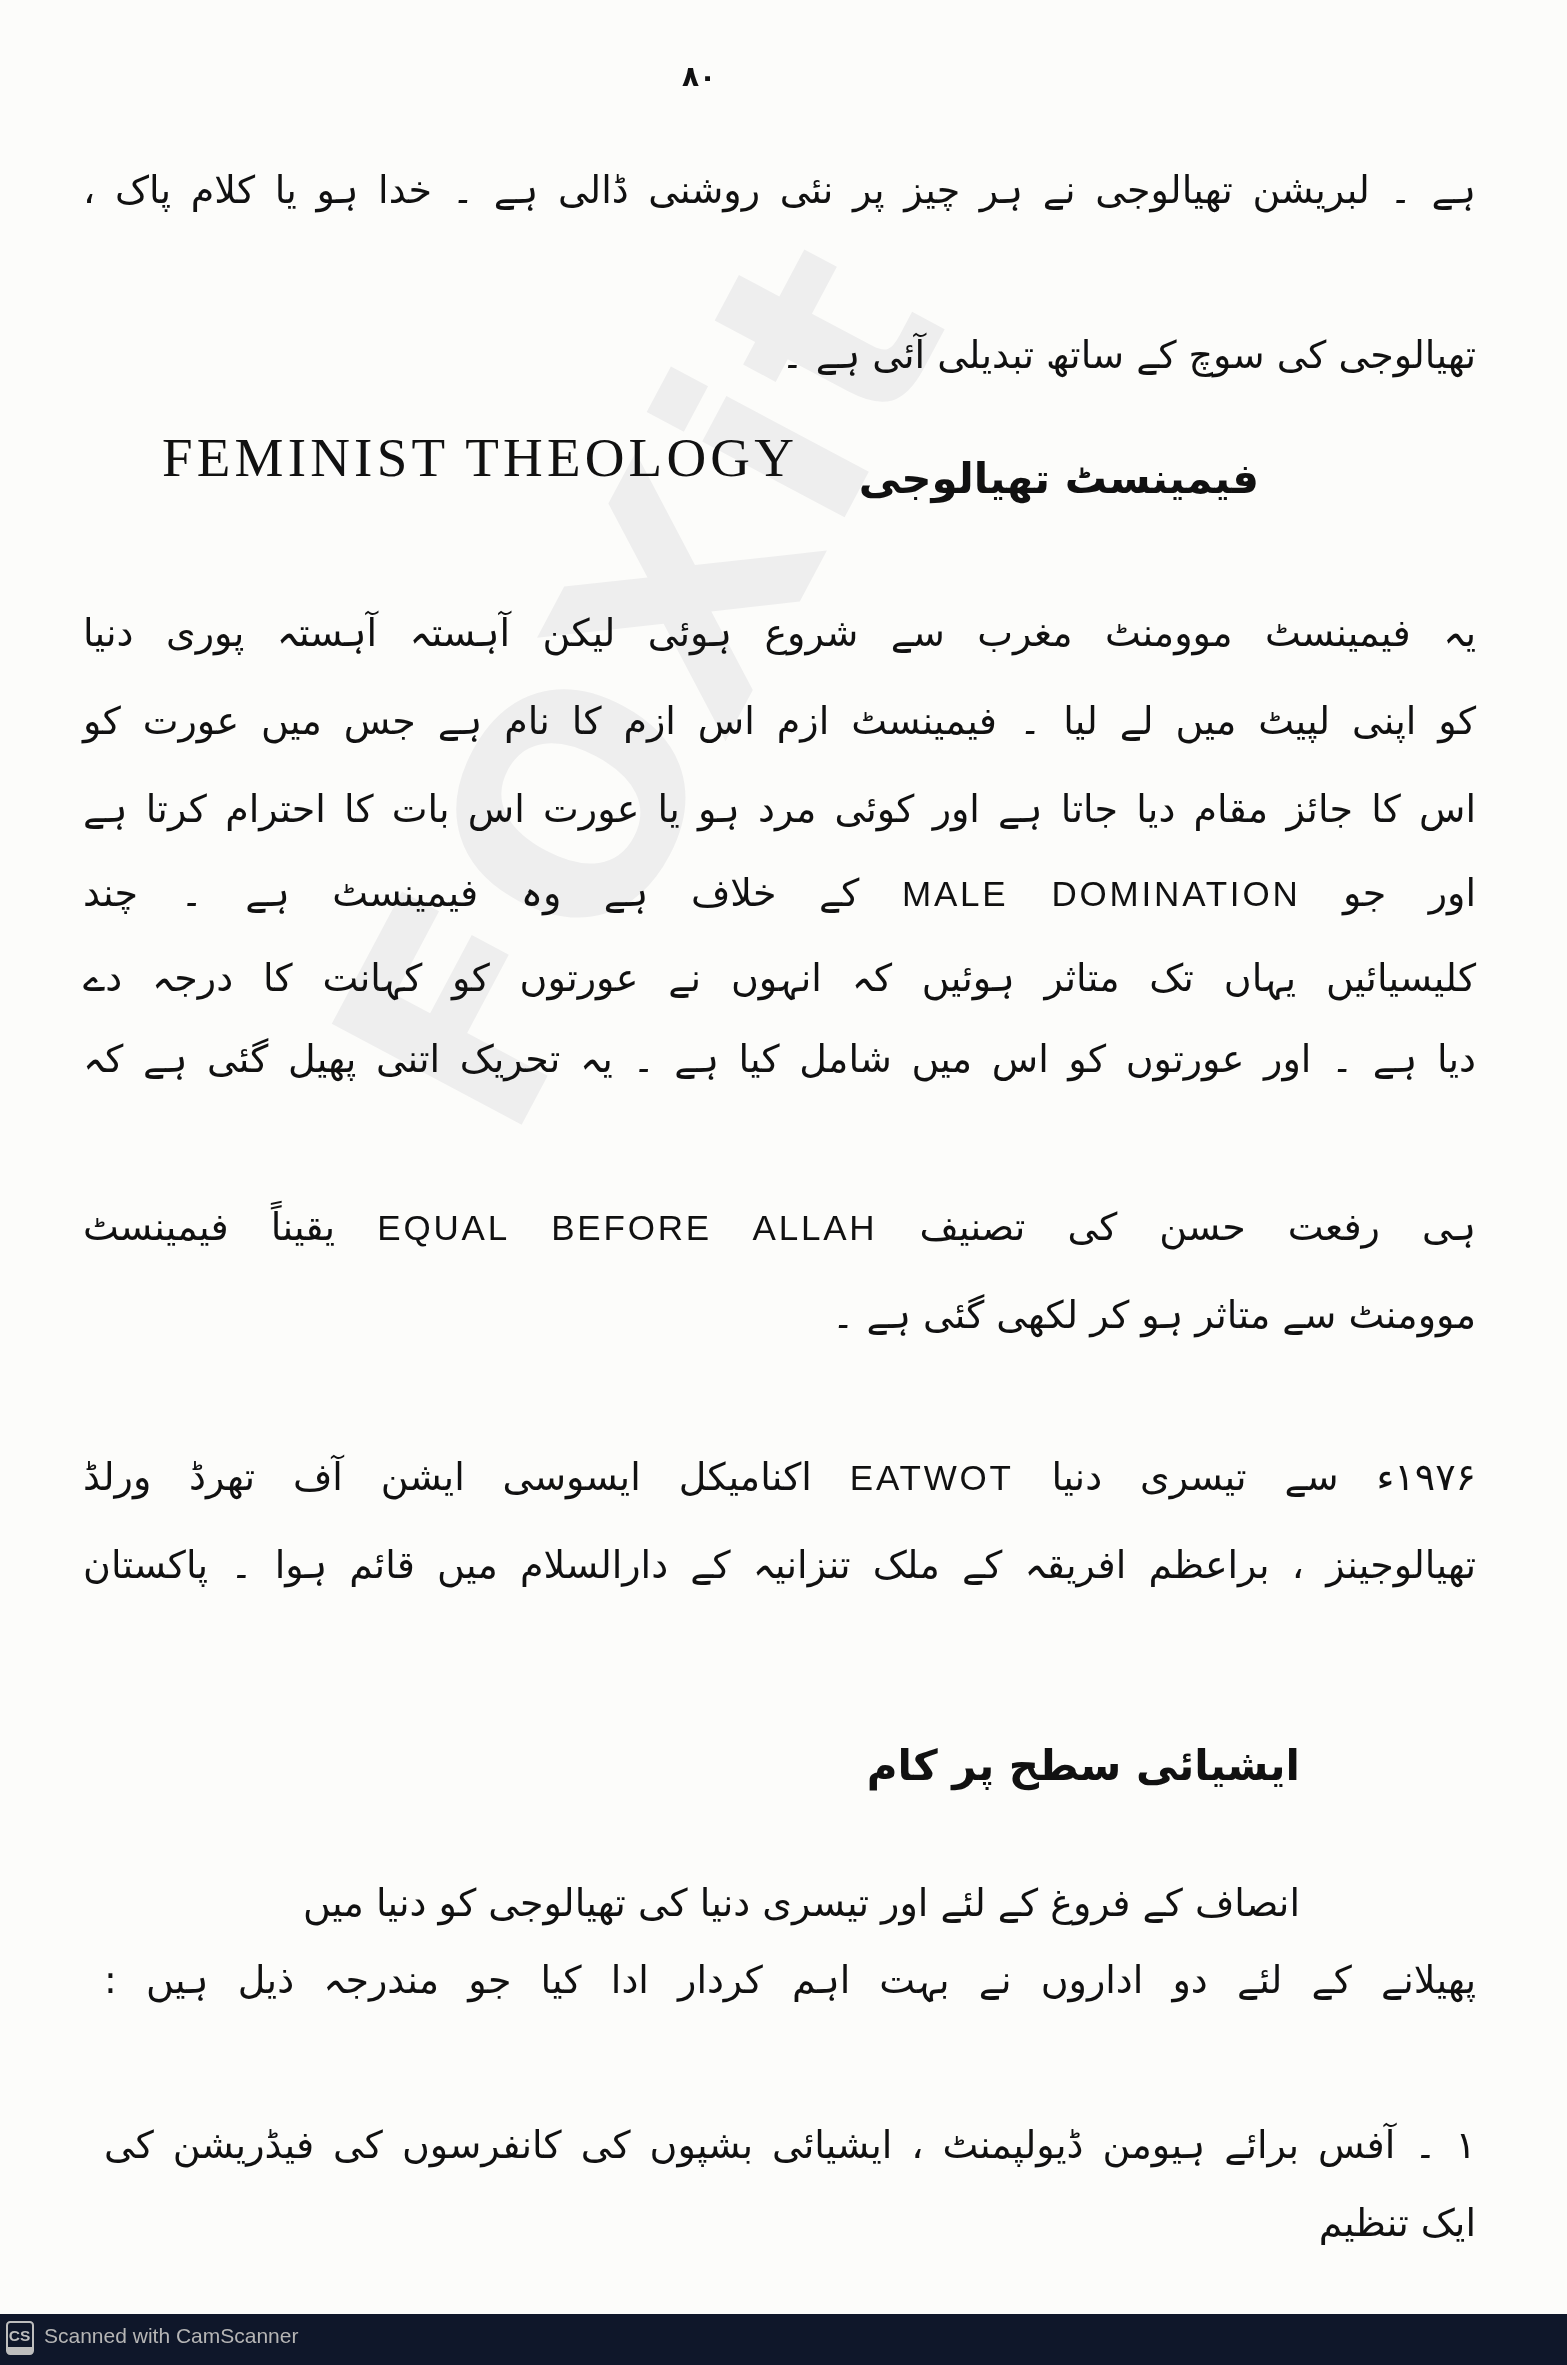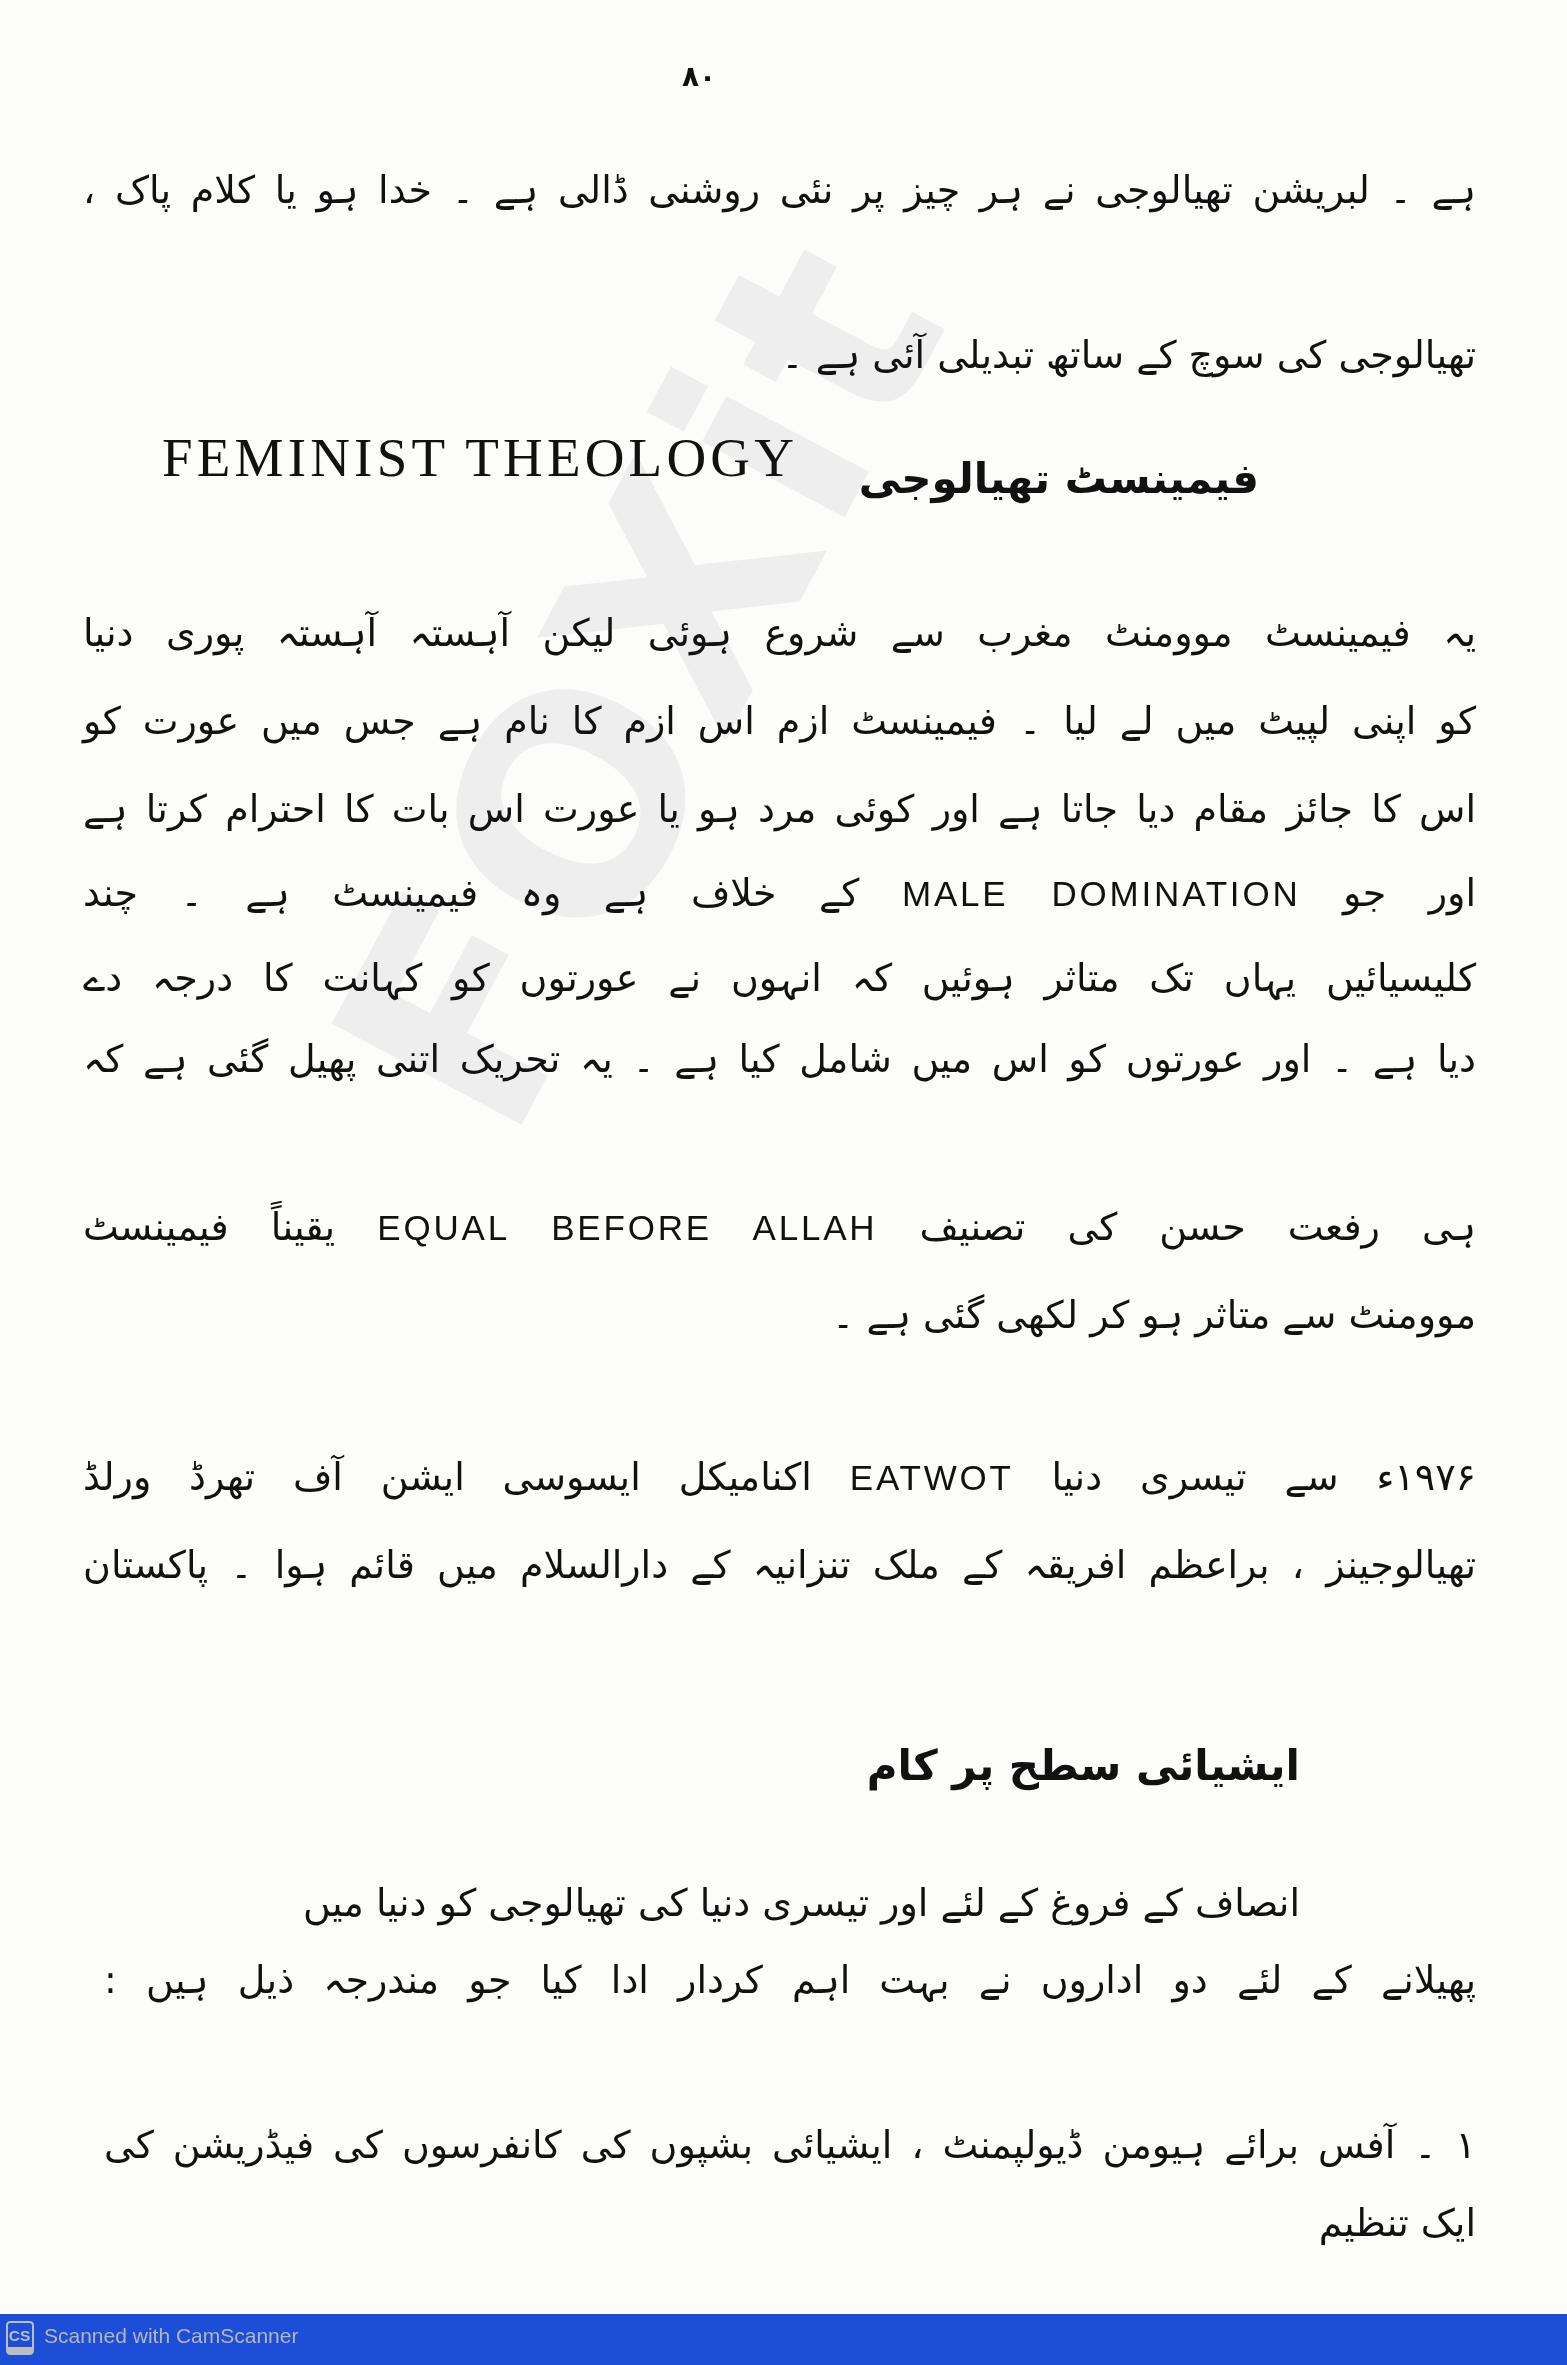--- a/index.html
+++ b/index.html
@@ -101,21 +101,21 @@
       font-weight: bold;
       font-size: 42px;
       z-index: 1;
     }
     .footer {
       position: absolute;
       left: 0;
       top: 2314px;
       width: 1567px;
       height: 51px;
-      background: #1d4ed8;
+      background: #0f172a;
     }
     .cs-logo {
       position: absolute;
       left: 5.6px;
       top: 7px;
       width: 28px;
       height: 34px;
       border: 2.1px solid #bdbdbd;
       border-radius: 4.2px;
       box-sizing: border-box;

